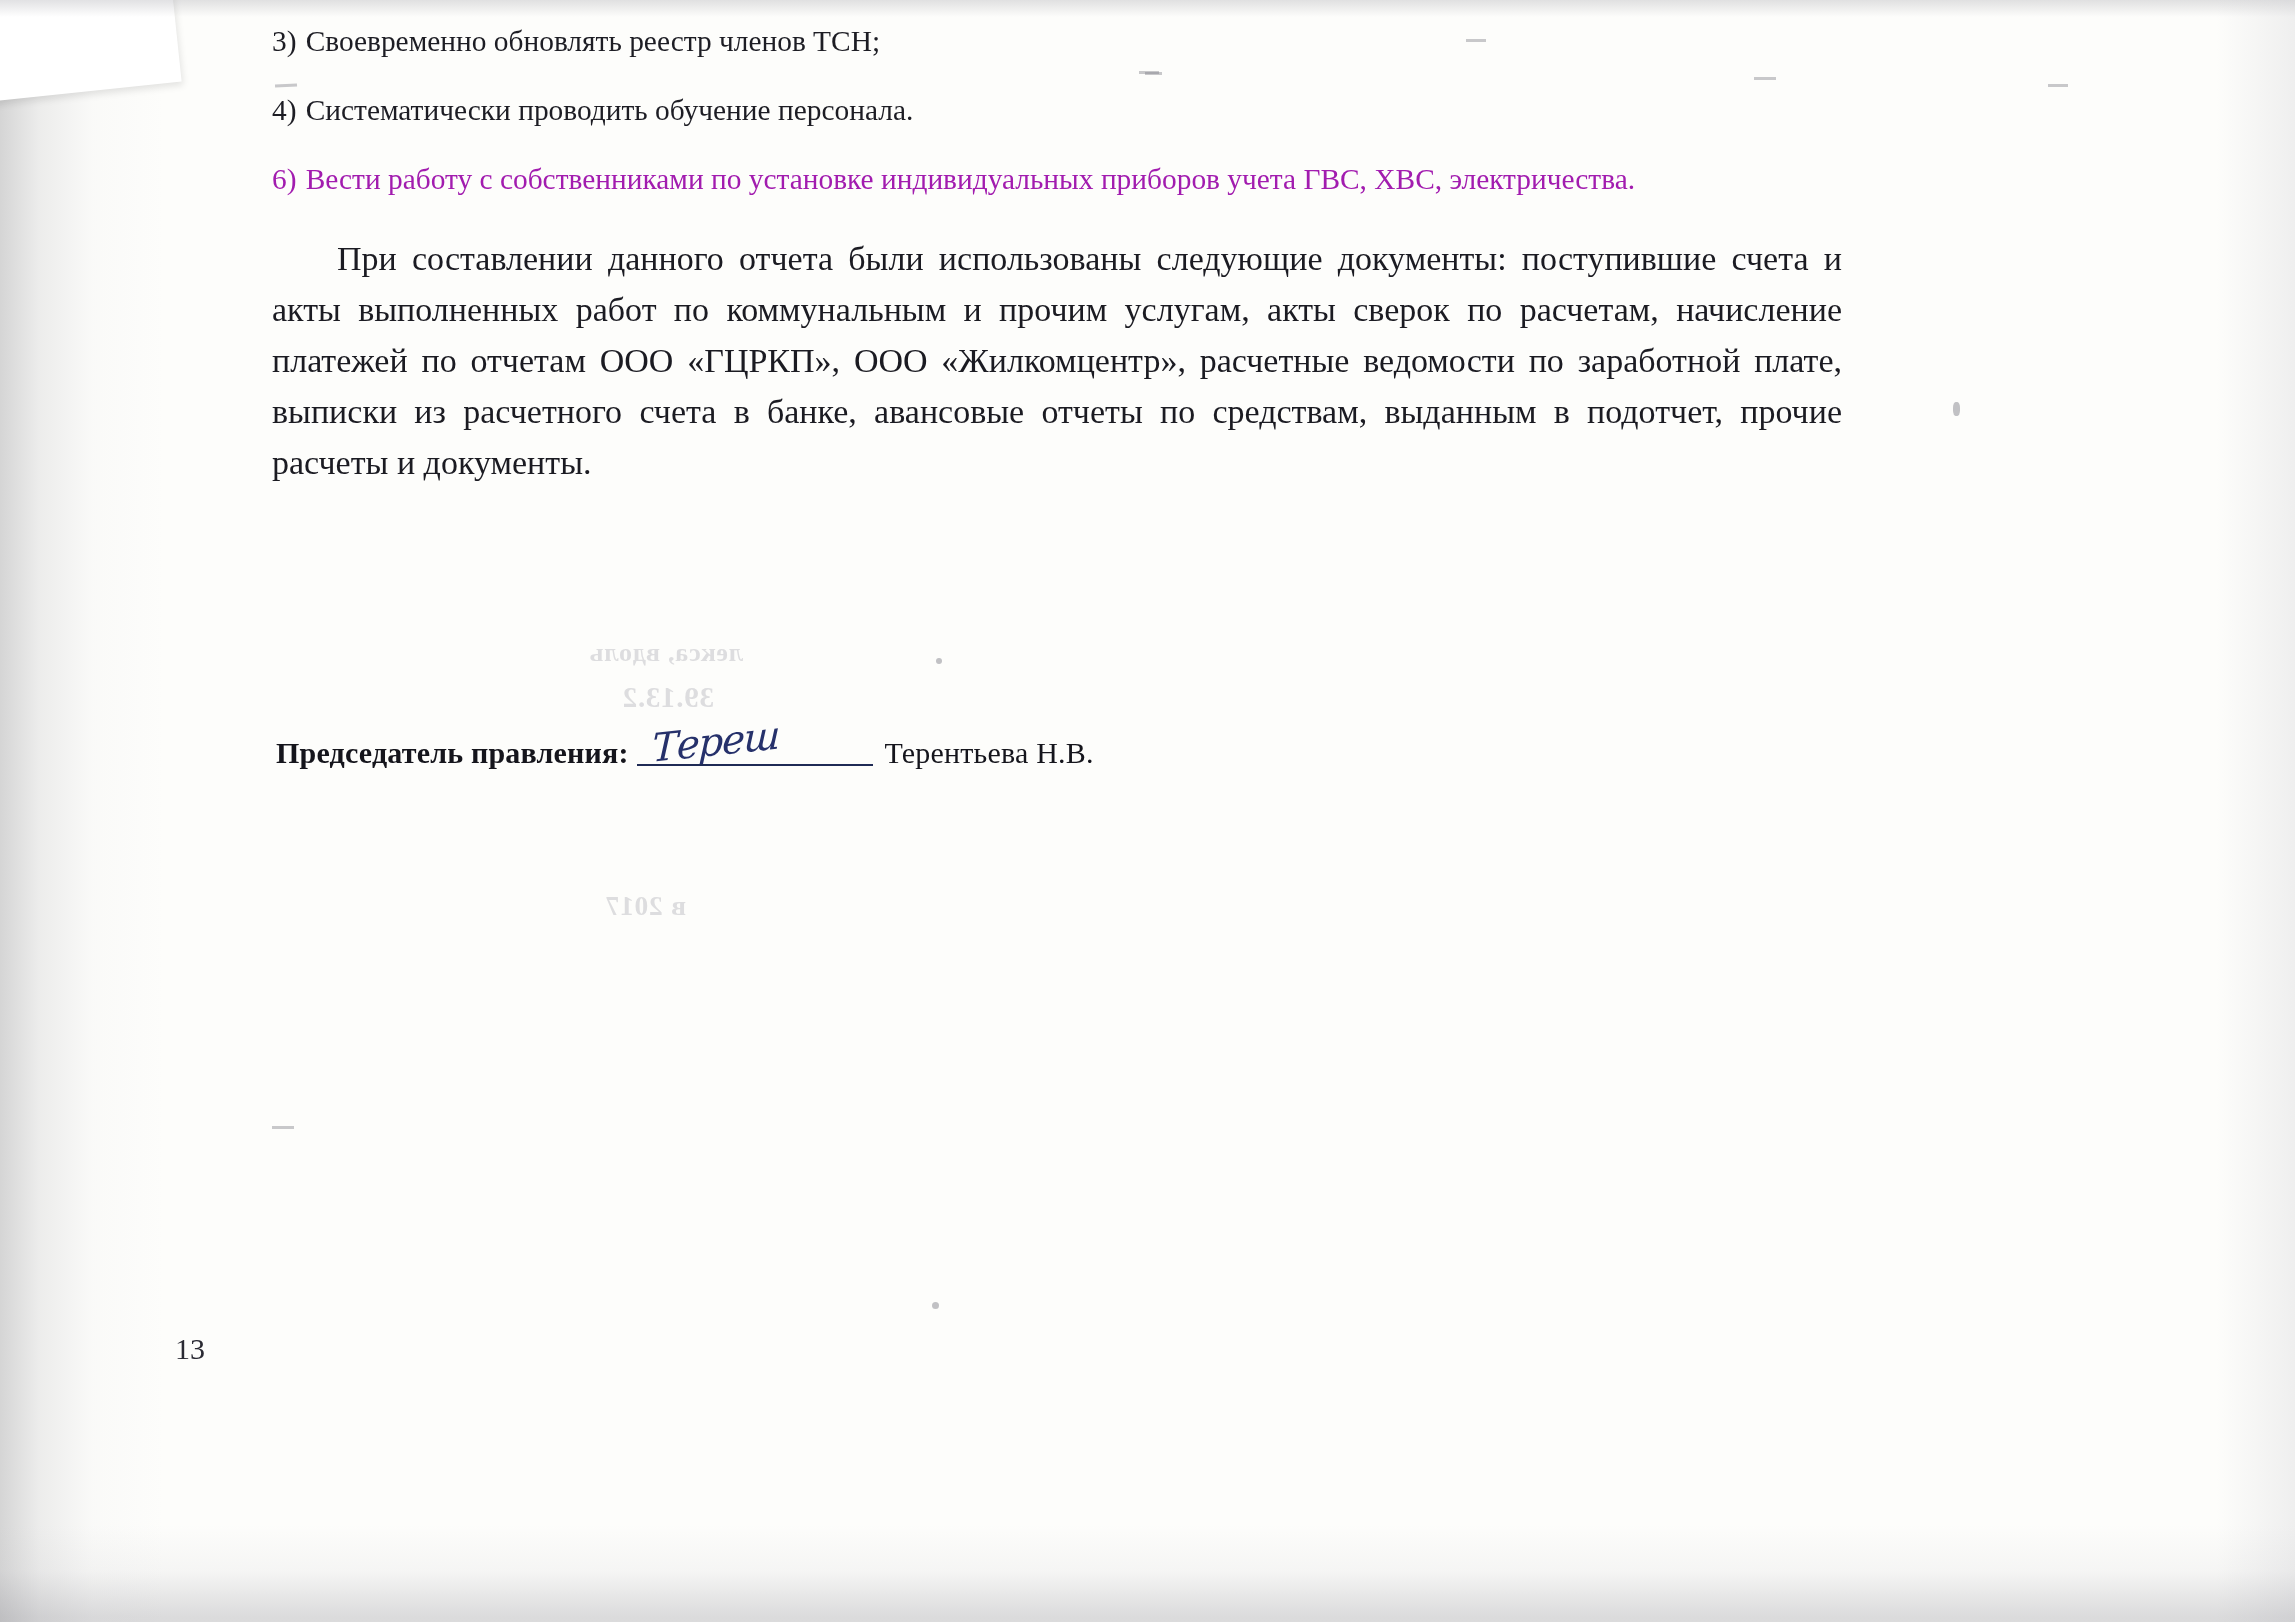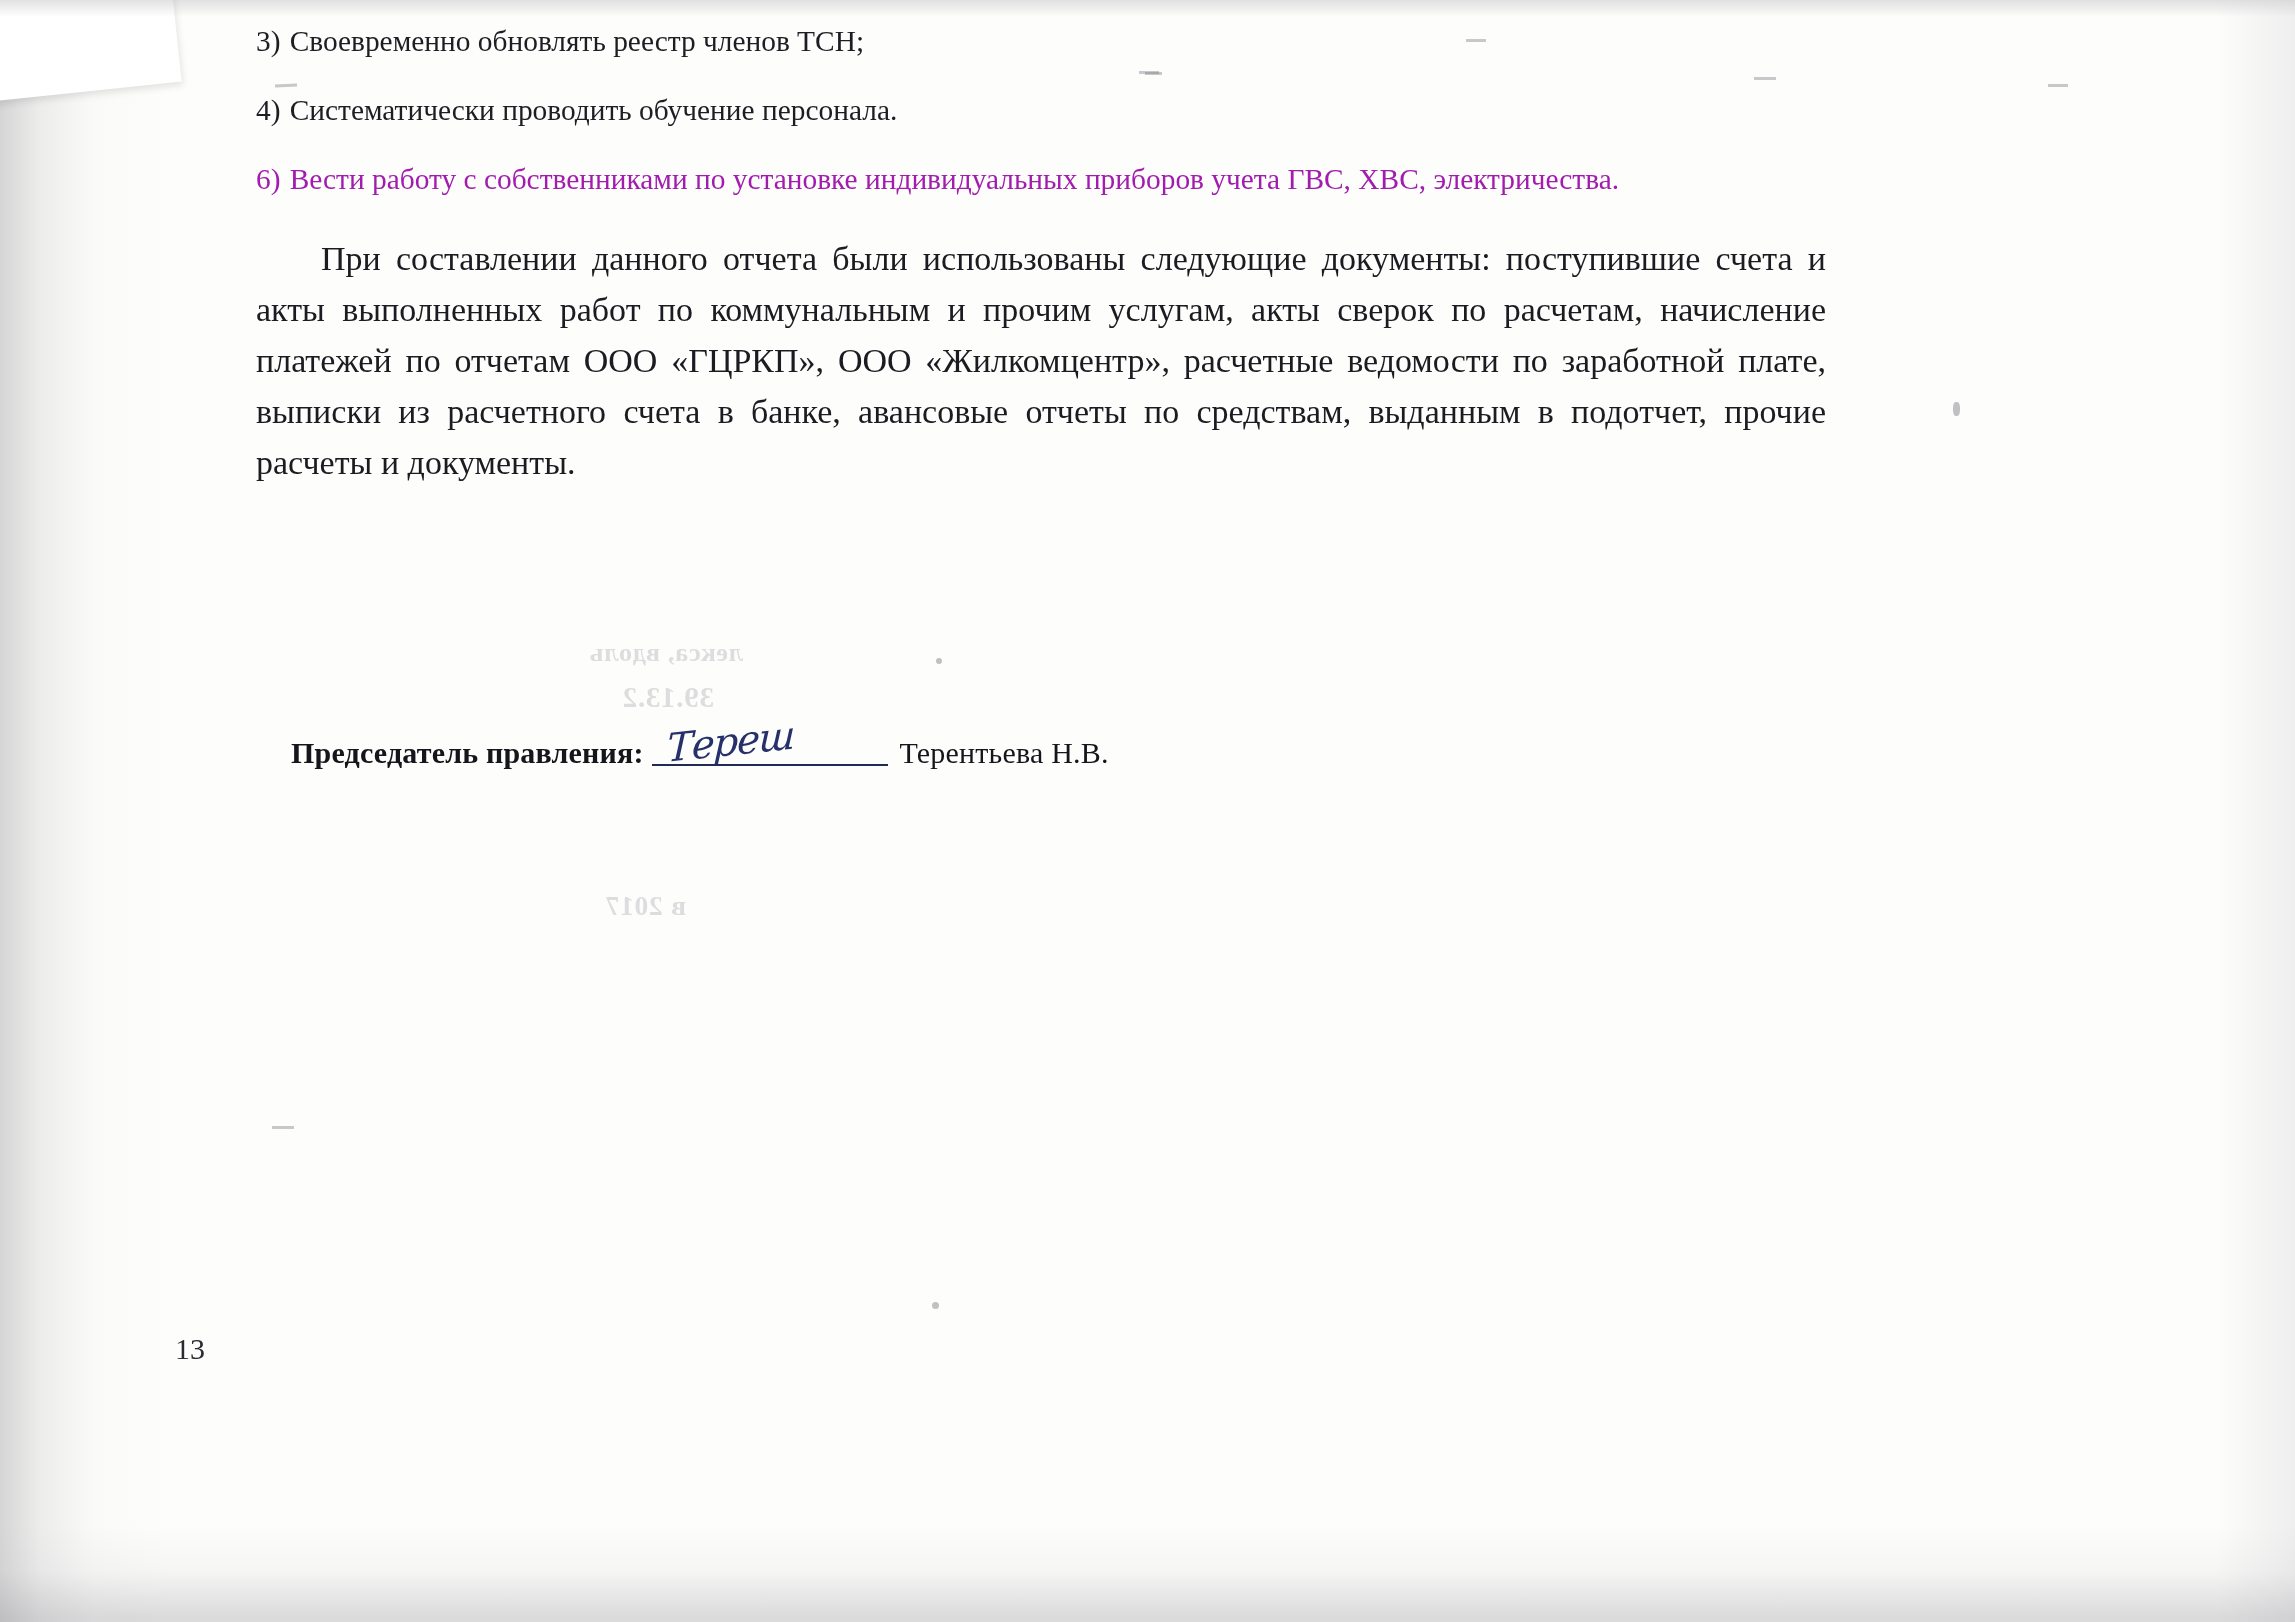--- a/index.html
+++ b/index.html
@@ -74,21 +74,21 @@
     font-weight: 700;
     letter-spacing: 0.7px;
     transform: scaleX(-1);
     user-select: none;
     pointer-events: none;
   }
 
   
   .doc-body {
     position: absolute;
-    left: 256px;
+    left: 272px;
     top: 26px;
     width: 1570px;
   }
   .numbered-item {
     font-size: 29.4px;
     line-height: 1.05;
     color: #1d1d24;
     margin: 0 0 38px 0;
     white-space: nowrap;
   }
@@ -109,21 +109,21 @@
     color: #1b1b22;
     text-align: justify;
     text-indent: 65px;
     margin: 34px 0 0 0;
     width: 1570px;
   }
 
   
   .signature-row {
     position: absolute;
-    left: 291px;
+    left: 276px;
     top: 733px;
     display: flex;
     align-items: flex-end;
     gap: 0;
   }
   .sig-label {
     font-size: 30px;
     font-weight: 700;
     color: #15151c;
     letter-spacing: 0.2px;

